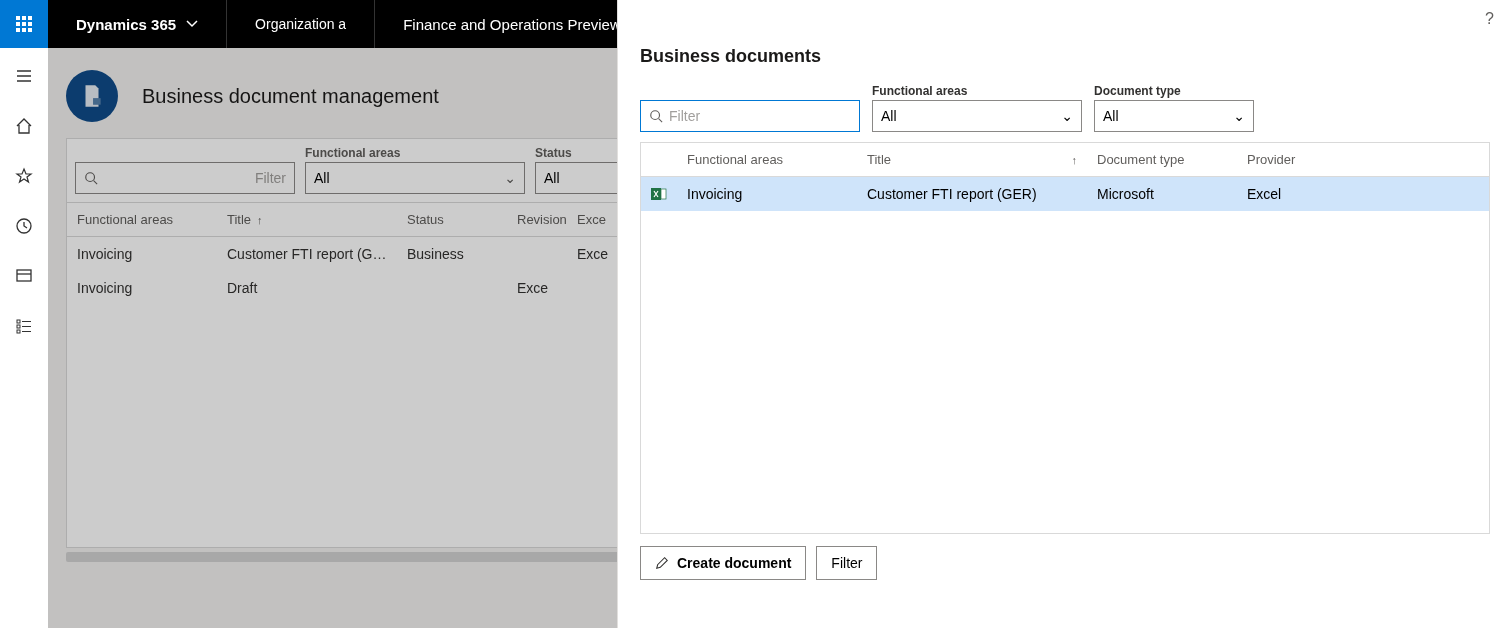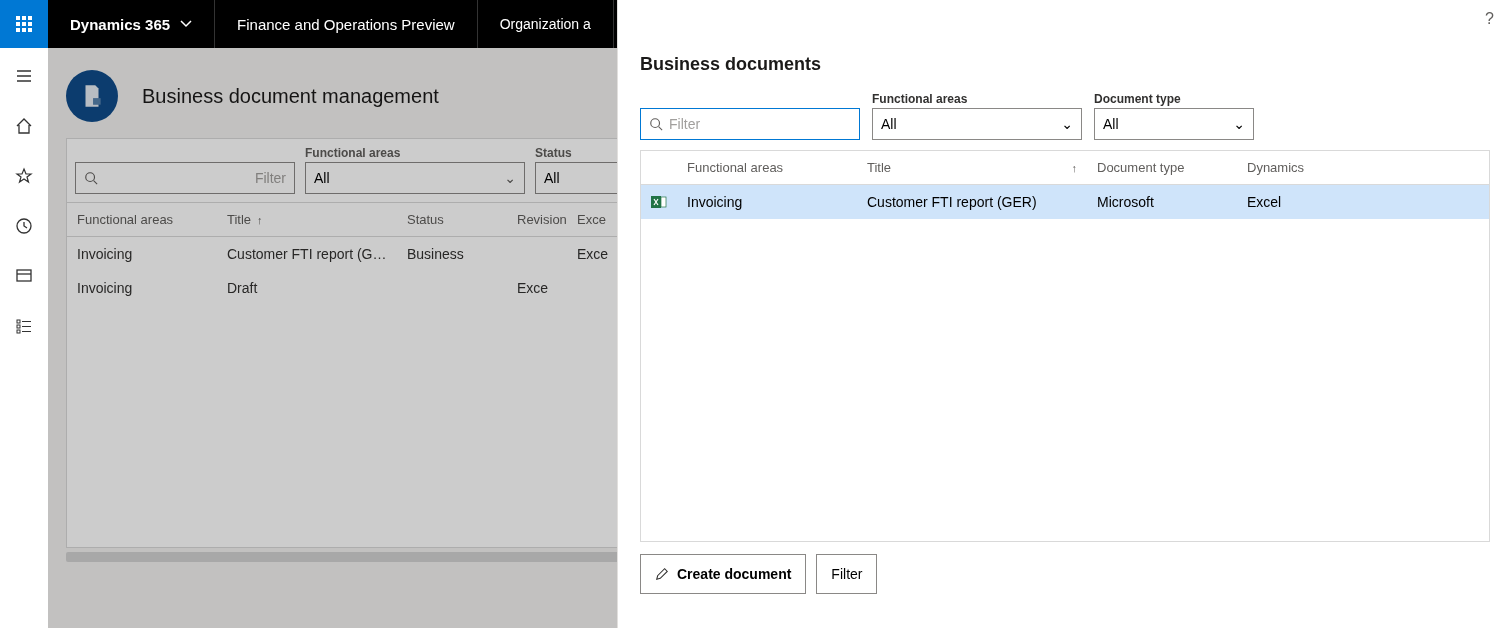--- a/index.html
+++ b/index.html
@@ -2,21 +2,21 @@
 <html><head>
   <meta charset="utf-8">
   <style>
     * { box-sizing: border-box; margin: 0; padding: 0; font-family: "Segoe UI", Tahoma, sans-serif; }
     body { width: 1512px; height: 628px; overflow: hidden; background: #fff; position: relative; }
 
     
     .topbar { height: 48px; background: #000; color: #fff; display: flex; align-items: stretch; }
     .waffle { width: 48px; background: #0078d4; display: flex; align-items: center; justify-content: center; }
     .waffle svg { width: 16px; height: 16px; fill: #fff; }
-    .top-item { display: flex; align-items: center; padding: 0 22px; font-size: 15px; border-right: 1px solid #333; cursor: pointer; gap: 10px; }
+    .top-item { display: flex; align-items: center; padding: 0 28px; font-size: 15px; border-right: 1px solid #333; cursor: pointer; gap: 10px; }
     .top-item.brand { font-weight: 600; }
     .top-item.small { font-size: 14px; }
 
     
     .leftrail { position: absolute; left: 0; top: 48px; bottom: 0; width: 48px; background: #fff; border-right: none; display: flex; flex-direction: column; align-items: center; padding-top: 12px; gap: 18px; }
     .rail-btn { width: 48px; height: 32px; display: flex; align-items: center; justify-content: center; color: #333; cursor: pointer; }
     .rail-btn svg { width: 18px; height: 18px; stroke: #333; fill: none; }
 
     
     .backpage { position: absolute; left: 48px; top: 48px; right: 0; bottom: 0; background: #f3f2f1; padding: 16px 18px; }
@@ -43,42 +43,42 @@
     .grid-head > div { display: flex; align-items: center; gap: 6px; }
     .sort-up { font-size: 11px; color: #605e5c; }
 
     .grid-body { height: 310px; }
     .grid-scroll { height: 10px; background: #d2d2d2; margin-top: 4px; border-radius: 2px; }
 
     
     .panel { position: absolute; right: 0; top: 0; bottom: 0; width: 895px; background: #fff; z-index: 10; display: flex; flex-direction: column; border-left: 1px solid #e1dfdd; }
     .panel-top { position: relative; height: 40px; }
     .help-q { position: absolute; right: 18px; top: 10px; font-size: 16px; color: #605e5c; cursor: pointer; }
-    .panel-title { font-size: 18px; font-weight: 600; padding: 6px 22px 0 22px; color: #1b1a19; margin-top: 8px; }
+    .panel-title { font-size: 18px; font-weight: 600; padding: 6px 22px 0 22px; color: #1b1a19; }
 
     .panel-filters { display: flex; gap: 12px; align-items: flex-end; padding: 16px 22px 10px 22px; }
     .pf-block { display: flex; flex-direction: column; gap: 2px; }
     .pf-label { font-size: 12px; font-weight: 600; color: #323130; }
     .pf-input { width: 220px; height: 32px; border: 1px solid #0078d4; display: flex; align-items: center; gap: 6px; padding: 0 8px; font-size: 14px; color: #a19f9d; }
     .pf-select { width: 210px; height: 32px; border: 1px solid #8a8886; display: flex; align-items: center; justify-content: space-between; padding: 0 8px; font-size: 14px; }
 
     .panel-grid { margin: 0 22px; border: 1px solid #d9d9d9; flex: 0 0 auto; }
     .pg-head, .pg-row { display: grid; grid-template-columns: 36px 180px 230px 150px 200px; align-items: center; font-size: 14px; }
     .pg-head { height: 34px; border-bottom: 1px solid #d9d9d9; color: #605e5c; font-size: 13px; }
     .pg-head > div, .pg-row > div { padding: 6px 10px; white-space: nowrap; overflow: hidden; text-overflow: ellipsis; }
     .pg-head > div { display: flex; align-items: center; gap: 6px; }
     .pg-row { height: 34px; }
     .pg-row.selected { background: #cfe4fa; }
     .row-icon { display: flex; align-items: center; justify-content: center; }
     .row-icon svg { width: 16px; height: 16px; }
 
     .panel-grid-body { height: 356px; }
 
     .panel-footer { display: flex; gap: 10px; padding: 12px 22px; align-items: center; }
-    .btn { height: 40px; border: 1px solid #8a8886; background: #fff; display: flex; align-items: center; gap: 8px; padding: 0 14px; font-size: 14px; cursor: pointer; }
+    .btn { height: 34px; border: 1px solid #8a8886; background: #fff; display: flex; align-items: center; gap: 8px; padding: 0 14px; font-size: 14px; cursor: pointer; }
     .btn.primary { font-weight: 600; }
 
     .icon-search { width: 14px; height: 14px; }
   </style>
 </head>
 <body>
 
 <div class="topbar">
   <div class="waffle">
     <svg viewBox="0 0 16 16">
@@ -92,25 +92,25 @@
         <rect x="6" y="12" width="4" height="4"></rect>
         <rect x="12" y="12" width="4" height="4"></rect>
       </svg>
   </div>
   <div class="top-item brand">
     <span>Dynamics 365</span>
     <svg width="12" height="12" viewBox="0 0 12 12">
         <path d="M1 3 L6 8 L11 3" stroke="#fff" stroke-width="1.5" fill="none"></path>
       </svg>
   </div>
+  <div class="top-item small">
+    <span>Organization a</span>
+  </div>
   <div class="top-item">
     <span>Finance and Operations Preview</span>
-  </div>
-  <div class="top-item small">
-    <span>Organization a</span>
   </div>
 </div>
 
 <div class="leftrail">
   <div class="rail-btn">
     <svg viewBox="0 0 18 18">
         <path d="M2 4h14M2 9h14M2 14h14" stroke="#333" stroke-width="1.5"></path>
       </svg>
   </div>
   <div class="rail-btn">
@@ -252,21 +252,21 @@
 
   <div class="panel-grid">
     <div class="pg-head">
       <div></div>
       <div>Functional areas</div>
       <div>
           <span>Title</span>
           <span class="sort-up" style="margin-left:auto;">↑</span>
         </div>
       <div>Document type</div>
-      <div>Dynamics</div>
+      <div>Provider</div>
     </div>
     <div class="panel-grid-body">
       <div class="pg-row selected">
         <div class="row-icon">
           <svg viewBox="0 0 16 16">
               <rect x="0" y="2" width="10" height="12" fill="#217346"></rect>
               <path d="M3 5l4 6M7 5l-4 6" stroke="#fff" stroke-width="1.2"></path>
               <rect x="10" y="3" width="5" height="10" fill="#fff" stroke="#217346" stroke-width="0.7"></rect>
             </svg>
         </div>

